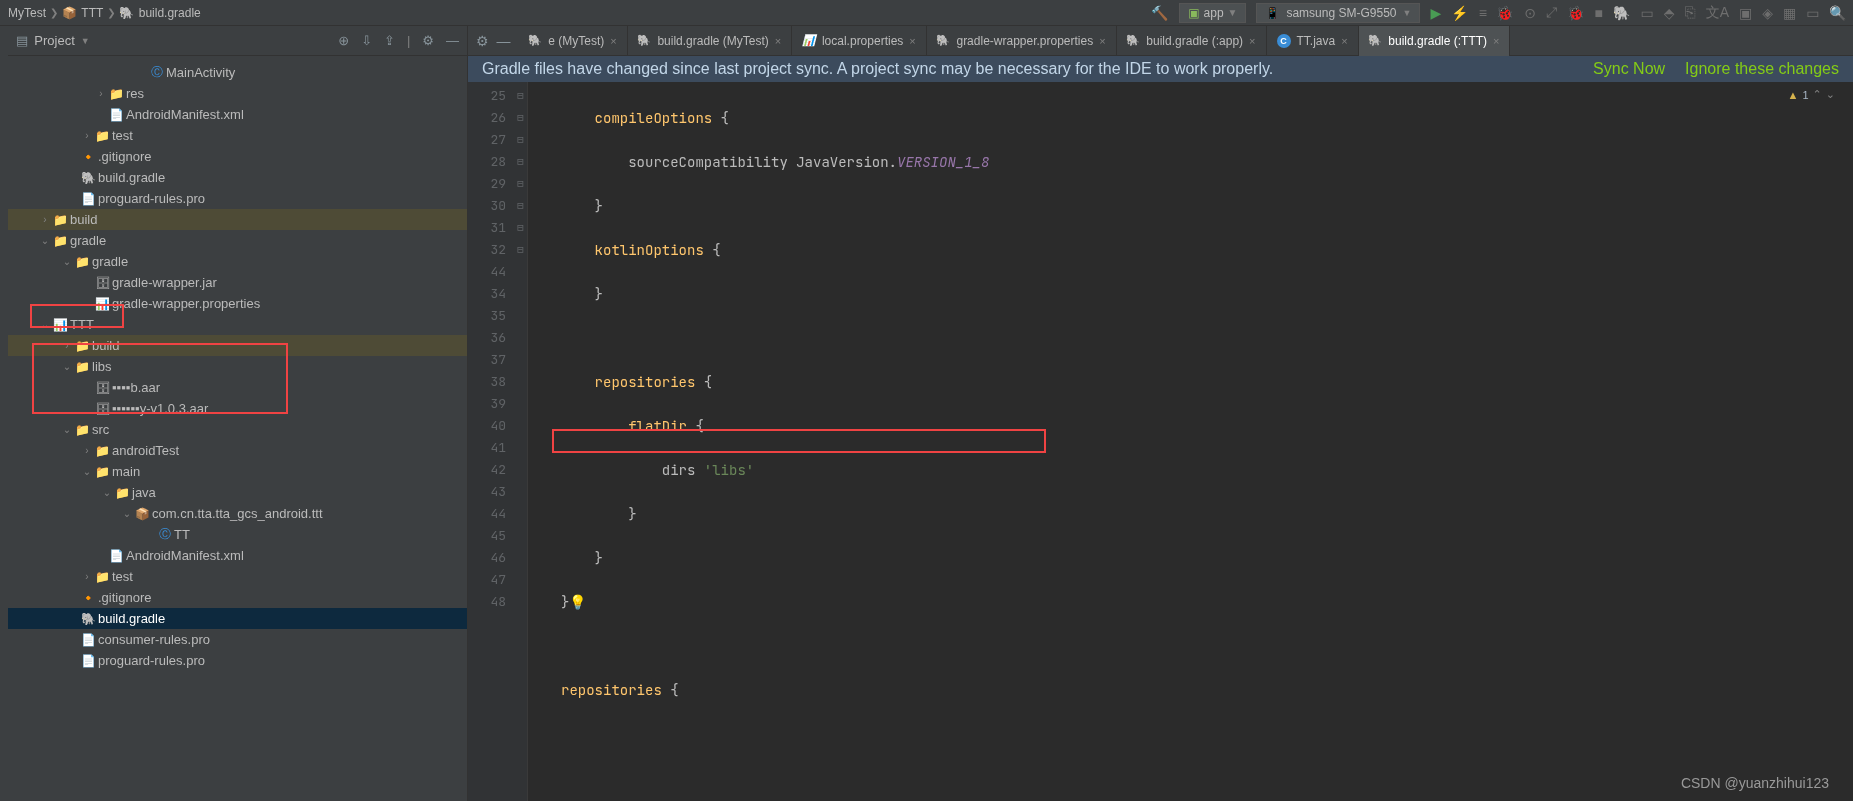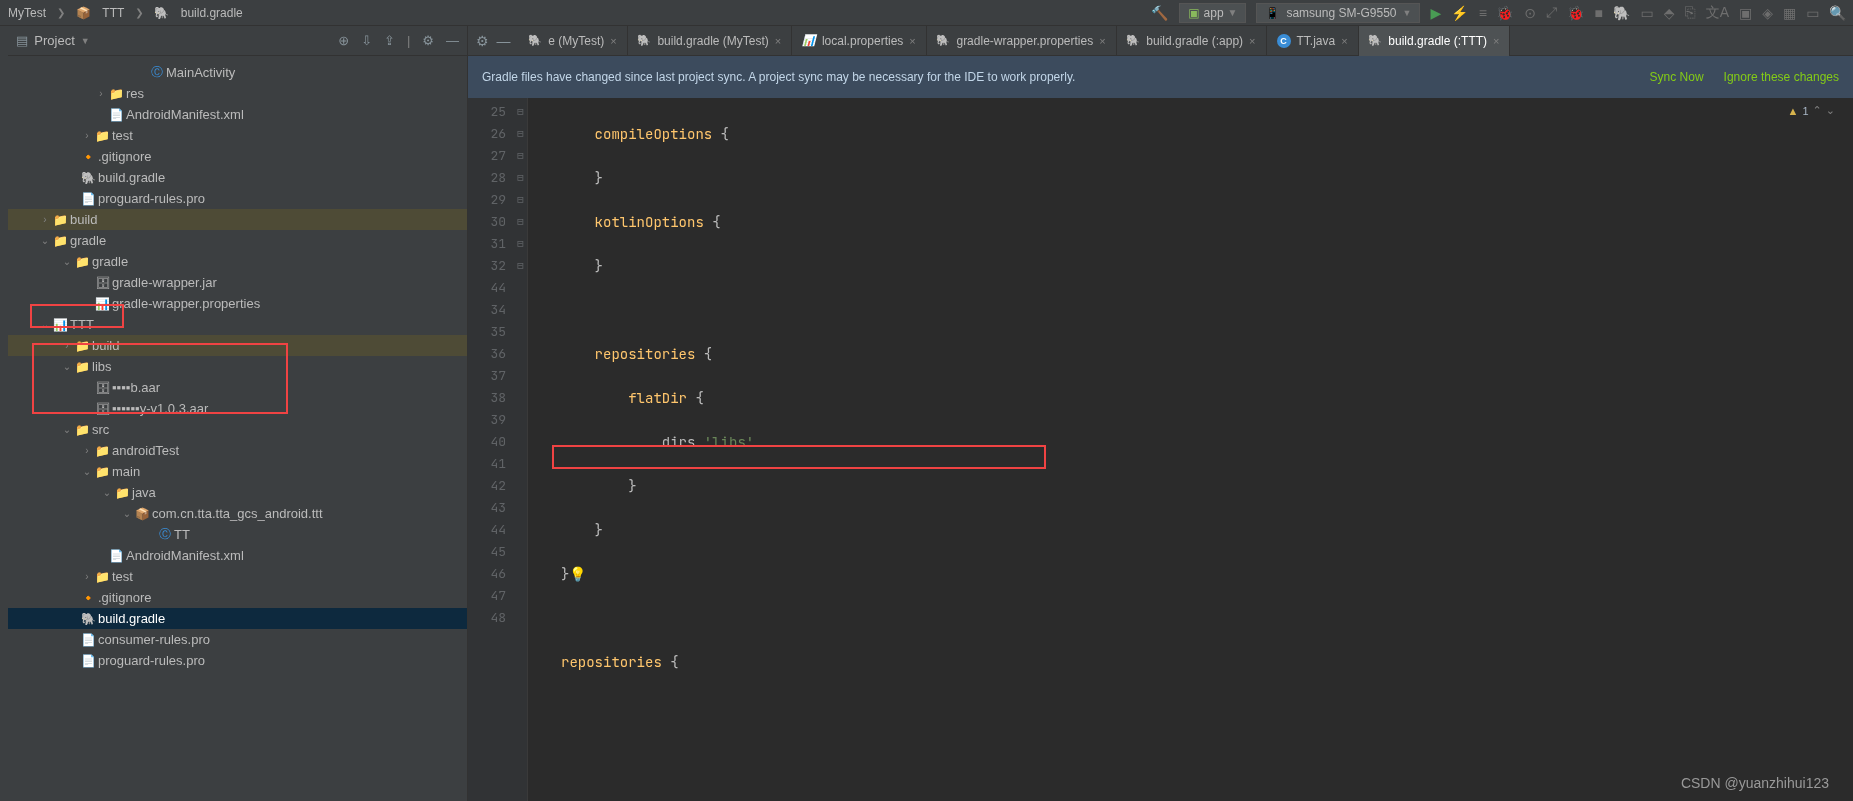--- a/index.html
+++ b/index.html
@@ -6,21 +6,21 @@
 body {
   font-family: "Segoe UI", Arial, sans-serif;
   font-size: 13px;
   background: #2b2b2b;
   color: #bbbbbb;
   width: 1853px;
   height: 801px;
   overflow: hidden;
 }
 .top-bar { display: flex; align-items: center; height: 26px; background: #3c3f41; border-bottom: 1px solid #323232; padding: 0 6px; }
-.breadcrumb { display: flex; align-items: center; gap: 7px; font-size: 12px; color: #bbb; }
+.breadcrumb { display: flex; align-items: center; gap: 0; font-size: 12px; color: #bbb; }
 .breadcrumb span { padding: 0 2px; }
 .chev { color: #808080; font-size: 10px; }
 .top-right { margin-left: auto; display: flex; align-items: center; gap: 10px; }
 .dropdown-device { background: #4c5052; color: #bbb; padding: 2px 8px; border: 1px solid #555; font-size: 12px; display: flex; align-items: center; gap: 6px; }
 .dropdown-device .chev { font-size: 9px; }
 .dropdown-app { background: #4c5052; color: #bbb; padding: 2px 8px; border: 1px solid #555; font-size: 12px; display: flex; align-items: center; gap: 4px; }
 .toolbar-icons { display: flex; gap: 10px; align-items: center; }
 .toolbtn { color: #6e6e6e; font-size: 14px; cursor: pointer; }
 .toolbtn.green { color: #499c54; }
 .toolbtn.bug { color: #499c54; }
@@ -55,21 +55,21 @@
 .tab-controls { display: flex; gap: 8px; padding: 0 8px; color: #87939a; font-size: 14px; }
 .tabs { display: flex; height: 30px; overflow: hidden; }
 .tab { display: flex; align-items: center; gap: 6px; padding: 0 10px; font-size: 12px; border-right: 1px solid #323232; cursor: pointer; color: #bbb; }
 .tab.active { background: #4e5254; color: #fff; }
 .tab .close { color: #808080; font-size: 11px; }
 .tab-icon { font-size: 11px; }
 .tab-icon.gradle { color: #777; }
 .tab-icon.prop { color: #c9754b; }
 .tab-icon.tt { background: #3a8dd6; color: #fff; border-radius: 50%; width: 14px; height: 14px; display: inline-flex; align-items: center; justify-content: center; font-size: 9px; font-weight: bold; }
 
-.sync-bar { display: flex; align-items: center; height: 42px; background: #3c4b5d; color: #c2d6e8; padding: 0 14px; font-size: 12px; }
+.sync-bar { display: flex; align-items: center; height: 26px; background: #3c4b5d; color: #c2d6e8; padding: 0 14px; font-size: 16px; }
 .sync-bar .links { margin-left: auto; display: flex; gap: 20px; }
 .sync-bar .links span { color: #84cc16; cursor: pointer; }
 
 .code-area { flex: 1; display: flex; position: relative; overflow: hidden; }
 .gutter { width: 46px; background: #313335; text-align: right; padding-right: 8px; color: #606366; font-family: "JetBrains Mono", Consolas, monospace; font-size: 13px; line-height: 22px; padding-top: 3px; }
 .fold-col { width: 14px; background: #313335; border-right: 1px solid #3a3a3a; color: #606366; font-family: Consolas, monospace; font-size: 11px; line-height: 22px; text-align: center; padding-top: 3px; }
 .code { flex: 1; font-family: "JetBrains Mono", Consolas, monospace; font-size: 14px; line-height: 22px; padding: 3px 0 0 8px; white-space: pre; }
 .mth { color: #ffc66d; }
 .str { color: #6a8759; }
 .prop { color: #9876aa; font-style: italic; }
@@ -388,20 +388,21 @@
           <div> </div>
           <div> </div>
           <div> </div>
           <div> </div>
           <div> </div>
           <div> </div>
           <div>⊟</div>
         </div>
       <div class="code" style="position:relative">
 <span class="code-line">    <span class="mth">compileOptions </span><span>{</span></span>
+<span class="code-line">        <span>sourceCompatibility JavaVersion.</span><span class="prop">VERSION_1_8</span></span>
 <span class="code-line">    <span>}</span></span>
 <span class="code-line">    <span class="mth">kotlinOptions </span><span>{</span></span>
 <span class="code-line">    <span>}</span></span>
 <span class="code-line"> </span>
 <span class="code-line">    <span class="mth">repositories </span><span>{</span></span>
 <span class="code-line">        <span class="mth">flatDir </span><span>{</span></span>
 <span class="code-line">            <span>dirs </span><span class="str">'libs'</span></span>
 <span class="code-line">        <span>}</span></span>
 <span class="code-line">    <span>}</span></span>
 <span class="code-line"><span>}</span><span class="bulb">💡</span></span>

